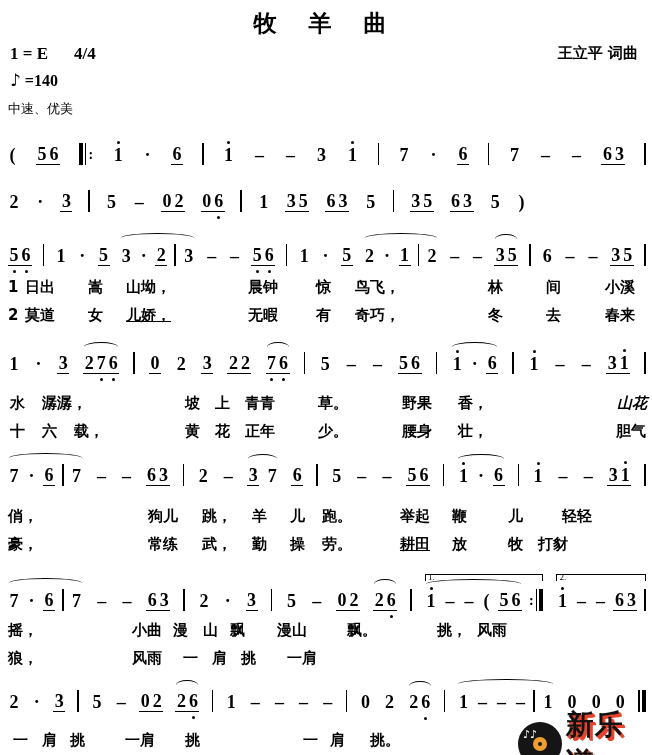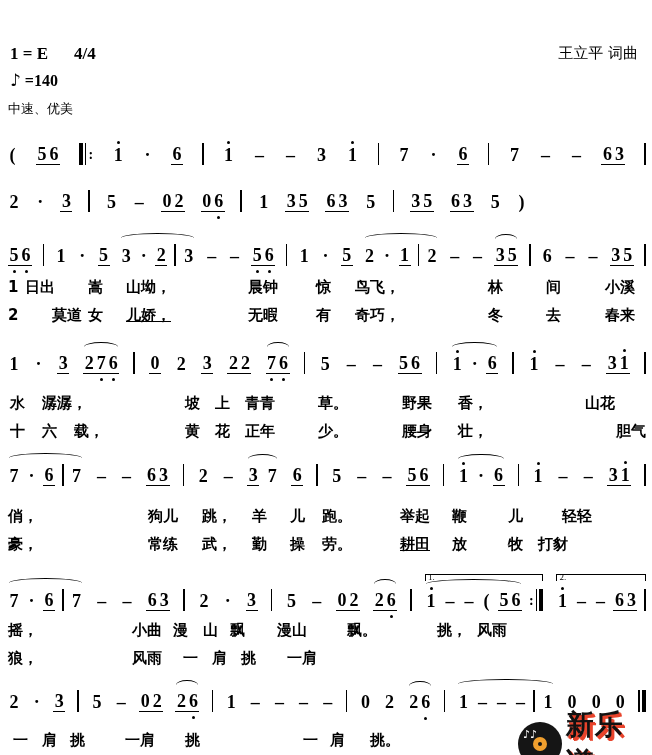--- a/index.html
+++ b/index.html
@@ -3,21 +3,21 @@
 <meta charset="utf-8">
 <style>
   html,body{margin:0;padding:0;background:#fff;}
   #sheet{position:relative;width:652px;height:755px;background:#fff;overflow:hidden;
          font-family:"DejaVu Sans",sans-serif;color:#000;}
   .title{position:absolute;top:8px;left:0;right:0;text-align:center;
          font-size:23px;font-weight:bold;letter-spacing:12px;}
   .meta-left{position:absolute;top:44px;left:10px;font-family:"Liberation Serif",serif;
          font-weight:bold;font-size:17px;}
   .meta-left .time{margin-left:26px;}
-  .credit{position:absolute;top:44px;right:14px;font-size:15px;font-weight:normal;}
+  .credit{position:absolute;top:44px;right:14px;font-size:15px;font-weight:bold;}
   .tempo{position:absolute;top:70px;left:10px;font-weight:bold;font-size:16px;
          font-family:"Liberation Serif",serif;}
   .tempo .note{font-family:"DejaVu Sans",sans-serif;font-size:17px;}
   .expression{position:absolute;top:100px;left:8px;font-size:13px;}
 
   
   .music-row{position:absolute;left:8px;right:6px;display:flex;
        justify-content:space-between;align-items:flex-end;
        font-family:"Liberation Serif",serif;font-weight:bold;font-size:18px;}
   .tok{display:inline-flex;align-items:flex-end;}
@@ -53,20 +53,21 @@
   .vinyl::before{content:"";position:absolute;left:20px;top:20px;width:4px;height:4px;
        border-radius:50%;background:#151515;z-index:2;}
   .vinyl .vnote{position:absolute;left:5px;top:6px;color:#fff;font-size:11px;z-index:1;}
   .logo-text{font-size:28px;font-weight:bold;color:#111;letter-spacing:1px;
        text-shadow:2px 2px 0 #e8432b,3px 3px 0 #e8432b;}
 </style>
 </head>
 <body>
 
 <div id="sheet">
+  <div class="title">牧 羊 曲</div>
   <div class="meta-left">
     <span>1 = E</span><span class="time">4/4</span>
   </div>
   <div class="credit">王立平 词曲</div>
   <div class="tempo">
     <span class="note">♪</span>
     <span>=140</span>
   </div>
   <div class="expression">中速、优美</div>
 
@@ -645,38 +646,38 @@
     <span class="lyric" style="left: 25px; top: 278px;">日出</span>
     <span class="lyric" style="left: 88px; top: 278px;">嵩</span>
     <span class="lyric" style="left: 126px; top: 278px;">山坳，</span>
     <span class="lyric" style="left: 248px; top: 278px;">晨钟</span>
     <span class="lyric" style="left: 316px; top: 278px;">惊</span>
     <span class="lyric" style="left: 355px; top: 278px;">鸟飞，</span>
     <span class="lyric" style="left: 488px; top: 278px;">林</span>
     <span class="lyric" style="left: 546px; top: 278px;">间</span>
     <span class="lyric" style="left: 605px; top: 278px;">小溪</span>
     <span class="lyric" style="left: 8px; top: 306px;">2</span>
-    <span class="lyric" style="left: 25px; top: 306px; margin-left: 27px;">莫道</span>
+    <span class="lyric" style="left: 25px; top: 306px;">莫道</span>
     <span class="lyric" style="left: 88px; top: 306px;">女</span>
     <span class="lyric" style="left: 126px; top: 306px; text-decoration: underline;">儿娇，</span>
     <span class="lyric" style="left: 248px; top: 306px;">无暇</span>
     <span class="lyric" style="left: 316px; top: 306px;">有</span>
     <span class="lyric" style="left: 355px; top: 306px;">奇巧，</span>
     <span class="lyric" style="left: 488px; top: 306px;">冬</span>
     <span class="lyric" style="left: 546px; top: 306px;">去</span>
     <span class="lyric" style="left: 605px; top: 306px;">春来</span>
     <span class="lyric" style="left: 10px; top: 394px;">水</span>
     <span class="lyric" style="left: 42px; top: 394px; text-align: center;">潺潺，</span>
     <span class="lyric" style="left: 185px; top: 394px;">坡</span>
     <span class="lyric" style="left: 215px; top: 394px;">上</span>
     <span class="lyric" style="left: 245px; top: 394px;">青青</span>
     <span class="lyric" style="left: 318px; top: 394px;">草。</span>
     <span class="lyric" style="left: 402px; top: 394px;">野果</span>
     <span class="lyric" style="left: 458px; top: 394px;">香，</span>
-    <span class="lyric" style="left: 585px; top: 394px;">山花</span>
+    <span class="lyric" style="left: 617px; top: 394px; font-style: italic;">山花</span>
     <span class="lyric" style="left: 10px; top: 422px;">十</span>
     <span class="lyric" style="left: 42px; top: 422px;">六</span>
     <span class="lyric" style="left: 74px; top: 422px;">载，</span>
     <span class="lyric" style="left: 185px; top: 422px;">黄</span>
     <span class="lyric" style="left: 215px; top: 422px;">花</span>
     <span class="lyric" style="left: 245px; top: 422px;">正年</span>
     <span class="lyric" style="left: 318px; top: 422px;">少。</span>
     <span class="lyric" style="left: 402px; top: 422px;">腰身</span>
     <span class="lyric" style="left: 458px; top: 422px;">壮，</span>
     <span class="lyric" style="left: 616px; top: 422px;">胆气</span>

